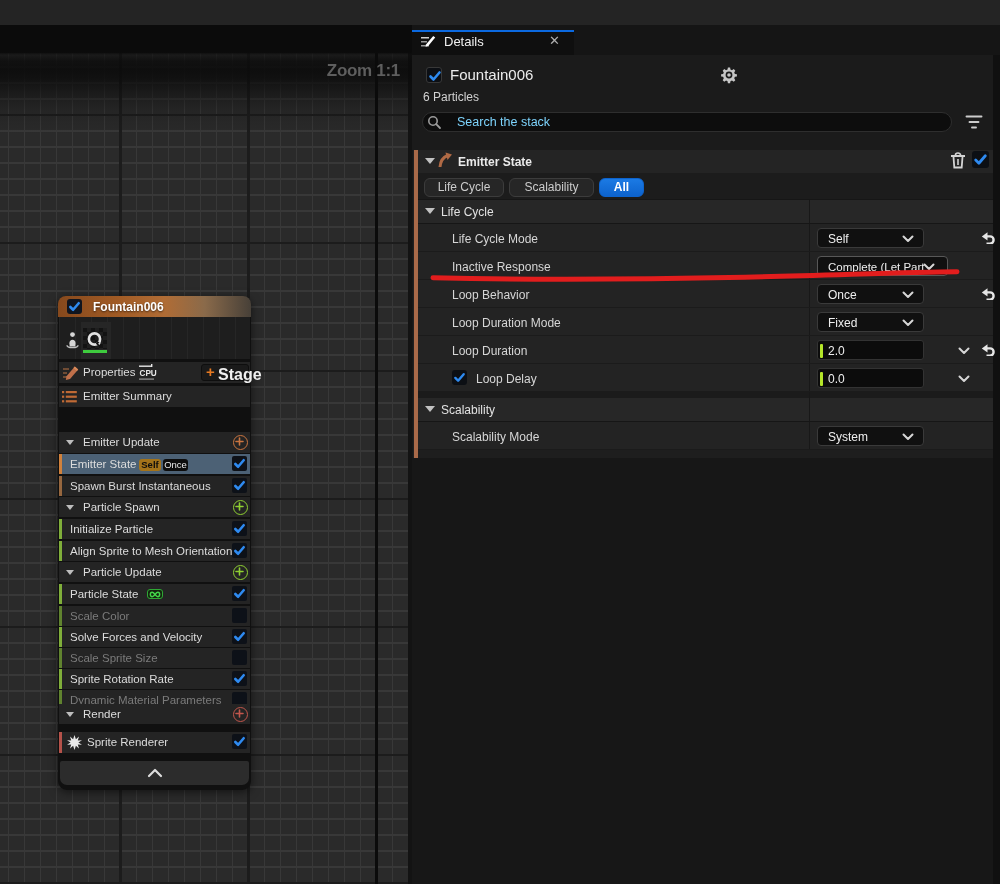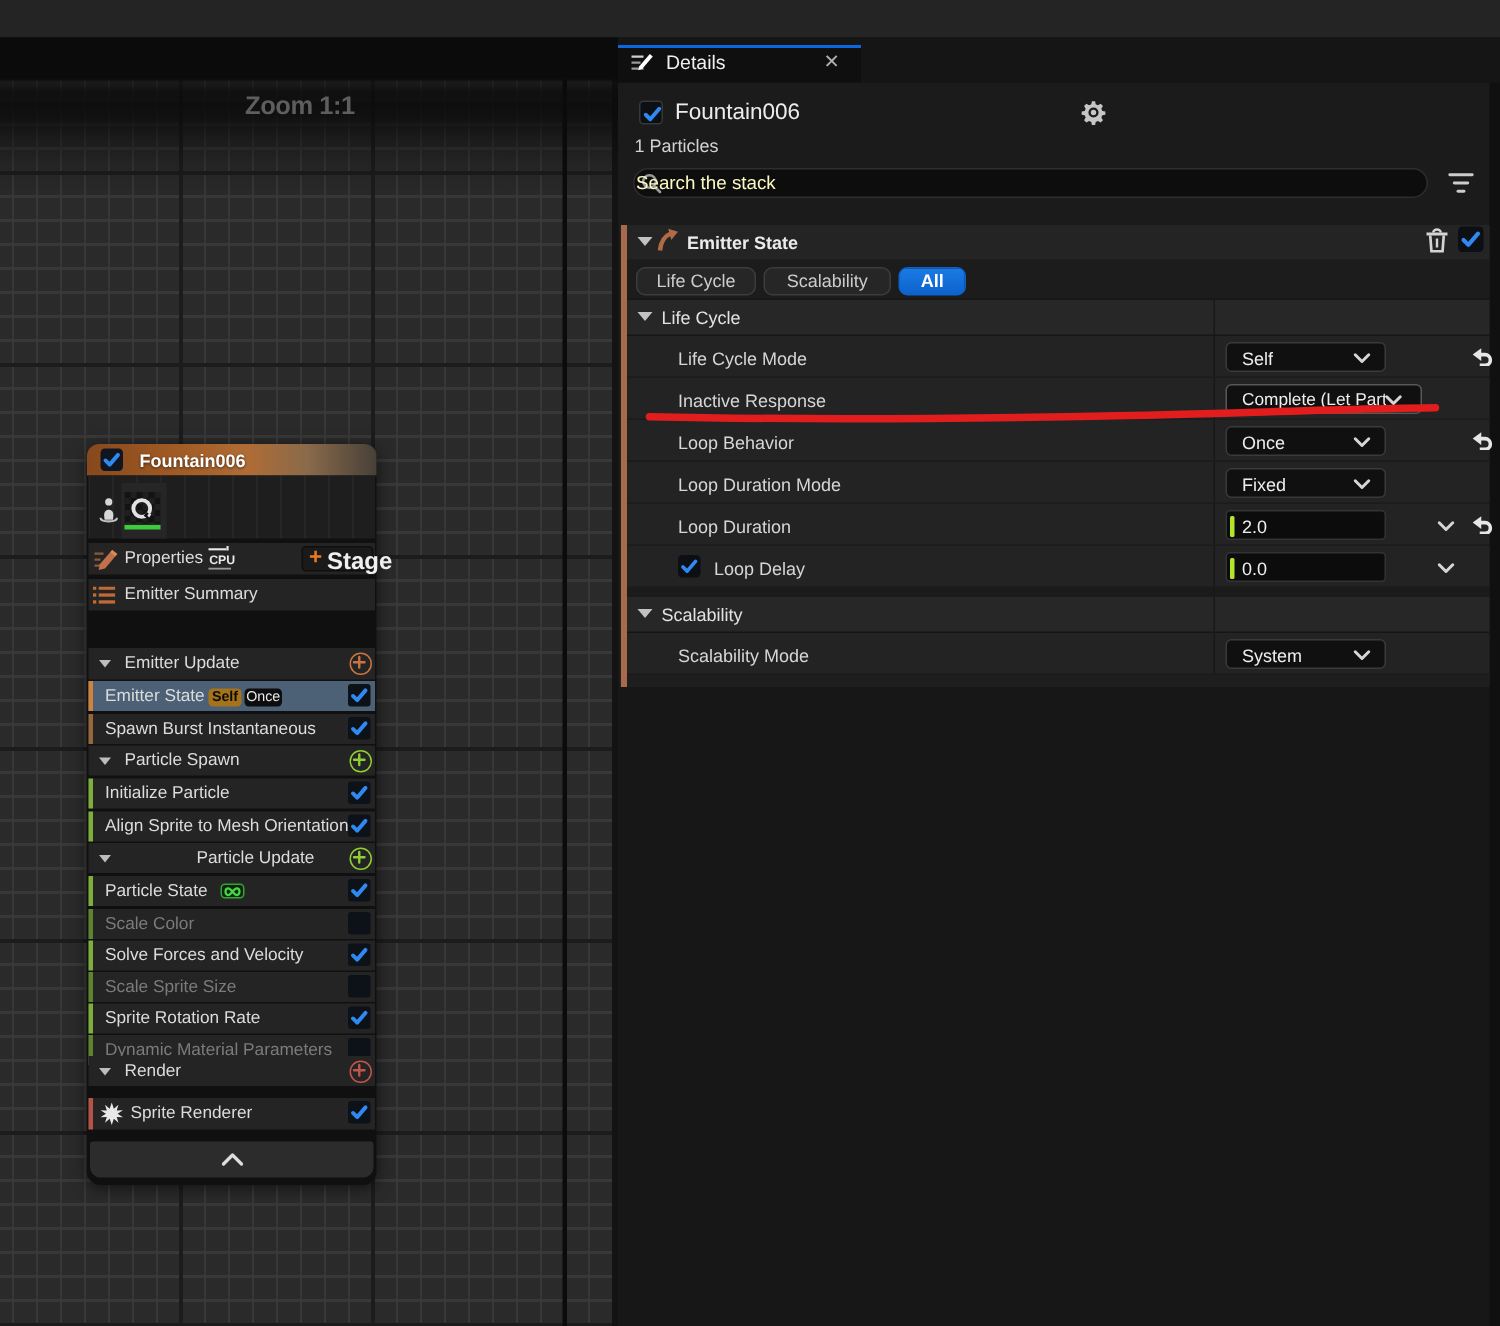--- a/index.html
+++ b/index.html
@@ -24,40 +24,40 @@
   #gridfadetop { left:0; top:25px; width:412px; height:110px;
     background:linear-gradient(to bottom,
       rgba(11,11,11,1) 0px, rgba(11,11,11,1) 27px,
       rgba(11,11,11,0.5) 30px,
       rgba(11,11,11,0.82) 36px,
       rgba(11,11,11,0.9) 45px,
       rgba(11,11,11,0.82) 53px,
       rgba(11,11,11,0.45) 70px,
       rgba(11,11,11,0.18) 85px,
       rgba(11,11,11,0) 110px); }
-  #zoomlabel { left:0; top:61px; width:400px; text-align:center; color:#5e5e5e;
+  #zoomlabel { left:0; top:61px; width:400px; text-align:right; color:#5e5e5e;
     font-size:17px; font-weight:bold; letter-spacing:-0.3px; }
 
   
   #panel { left:412px; top:25px; width:588px; height:859px; background:#171717; }
   #tabstrip { left:412px; top:25px; width:588px; height:30px; background:#151515; }
   #tab { left:412px; top:30px; width:162px; height:25px; background:#0f0f0f; border-top:2px solid #0b69e0; }
   #tabtitle { left:444px; top:34px; font-size:13px; color:#efefef; }
   #tabclose { left:549px; top:33px; font-size:13px; color:#b0b0b0; }
 
   
   .cb { position:absolute; border-radius:3px; background:#0c0f14; }
   .cb svg { position:absolute; left:1px; top:1px; }
   #hdrcb { left:426px; top:67px; width:16px; height:16px; border:1px solid #383838; }
   #hdrtitle { left:450px; top:66px; font-size:15px; color:#ececec; }
   #gear { left:720px; top:66px; width:18px; height:18px; }
   #particles { left:423px; top:90px; font-size:12px; color:#d2d2d2; }
   #search { left:422px; top:112px; width:530px; height:20px; border-radius:10px;
     background:#0d0d0d; border:1px solid #2e2e2e; }
-  #searchtxt { left:424px; top:115px; font-size:12.5px; color:#fef9c3; }
+  #searchtxt { left:457px; top:115px; font-size:12.5px; color:#7dd3fc; }
   #filtericon { left:964px; top:114px; width:20px; height:16px; }
 
   
   #section { left:413px; top:150px; width:580px; height:308px; background:#202020; }
   #sectionbar { left:413.5px; top:150px; width:4px; height:308px; background:#a96a49; z-index:5; }
   .row { position:absolute; left:416px; width:577px; }
   .lbl { position:absolute; font-size:12px; color:#d6d6d6; }
   .sub { background:#272727; border-bottom:1px solid #161616; }
   .tri { position:absolute; width:0; height:0; border-left:5px solid transparent;
     border-right:5px solid transparent; border-top:6px solid #c2c2c2; }
@@ -132,21 +132,21 @@
 
   <div id="hdrcb" class="cb">
       <svg width="14" height="14" viewBox="0 0 14 14">
         <path d="M2.5 7.5 L5.5 10.5 L11.5 3.5" fill="none" stroke="#2e8af0" stroke-width="2.6" stroke-linecap="round" stroke-linejoin="round"></path>
       </svg>
     </div>
   <div id="hdrtitle" class="abs">Fountain006</div>
   <svg id="gear" class="abs" viewBox="0 0 18 18">
       <path fill="#c6c6c6" d="M9 5.6 A3.4 3.4 0 1 0 9 12.4 A3.4 3.4 0 1 0 9 5.6 M9 7.2 A1.8 1.8 0 1 1 9 10.8 A1.8 1.8 0 1 1 9 7.2 M7.9 1.5 h2.2 l.35 2 l1.5.7 l1.8-1.1 l1.55 1.55 l-1.1 1.8 l.7 1.5 l2 .35 v2.2 l-2 .35 l-.7 1.5 l1.1 1.8 l-1.55 1.55 l-1.8-1.1 l-1.5.7 l-.35 2 h-2.2 l-.35-2 l-1.5-.7 l-1.8 1.1 l-1.55-1.55 l1.1-1.8 l-.7-1.5 l-2-.35 v-2.2 l2-.35 l.7-1.5 l-1.1-1.8 l1.55-1.55 l1.8 1.1 l1.5-.7 z"></path>
     </svg>
-  <div id="particles" class="abs">1 Particles</div>
+  <div id="particles" class="abs">6 Particles</div>
   <div id="search" class="abs"></div>
   <svg class="abs" style="left:427px; top:115px;" width="15" height="15" viewBox="0 0 15 15">
       <circle cx="6" cy="6" r="4.2" fill="none" stroke="#9a9a9a" stroke-width="1.6"></circle>
       <line x1="9.2" y1="9.2" x2="13" y2="13" stroke="#9a9a9a" stroke-width="1.8" stroke-linecap="round"></line>
     </svg>
   <div id="searchtxt" class="abs">Search the stack</div>
   <svg id="filtericon" class="abs" viewBox="0 0 20 16">
       <g stroke="#cccccc" stroke-width="1.9" stroke-linecap="round">
         <line x1="2.5" y1="2.5" x2="17.5" y2="2.5"></line>
         <line x1="5.5" y1="8" x2="14.5" y2="8"></line>
@@ -400,21 +400,21 @@
       <div class="bar" style="background:#7fae3a;"></div>
       <span class="ntxt" style="left:11px;">Align Sprite to Mesh Orientation</span>
       <div class="ncb">
           <svg width="13" height="13" viewBox="0 0 14 14">
             <path d="M2.5 7.5 L5.5 10.5 L11.5 3.5" fill="none" stroke="#2e8af0" stroke-width="2.8" stroke-linecap="round" stroke-linejoin="round"></path>
           </svg>
         </div>
     </div>
     <div class="nrow" style="top:266px; height:20px;">
       <div class="ntri"></div>
-      <span class="ntxt" style="left:24px;margin-left:48px;">Particle Update</span>
+      <span class="ntxt" style="left:24px;">Particle Update</span>
       <div class="oplus" style="left:174px; top:3px; border:1.5px solid #8fd032;"><svg width="11" height="11" viewBox="0 0 11 11">
             <path d="M5.5 2 V9 M2 5.5 H9" stroke="#8fd032" stroke-width="1.6" stroke-linecap="round"></path>
           </svg></div>
     </div>
     <div class="nrow" style="top:288px; height:20px;">
       <div class="bar" style="background:#7fae3a;"></div>
       <span class="ntxt" style="left:11px;">Particle State</span>
       <div style="position:absolute; left:88px; top:5px; width:16px; height:10px; border:1.2px solid #2ea834; border-radius:3px; background:#14240f;">
         <svg width="12" height="7" viewBox="0 0 16 9" style="position:absolute; left:1px; top:1px;">
             <path d="M4.2 1.6 C1 1.6 1 7.4 4.2 7.4 C7 7.4 9 1.6 11.8 1.6 C15 1.6 15 7.4 11.8 7.4 C9 7.4 7 1.6 4.2 1.6 Z" fill="none" stroke="#43d649" stroke-width="2"></path>

